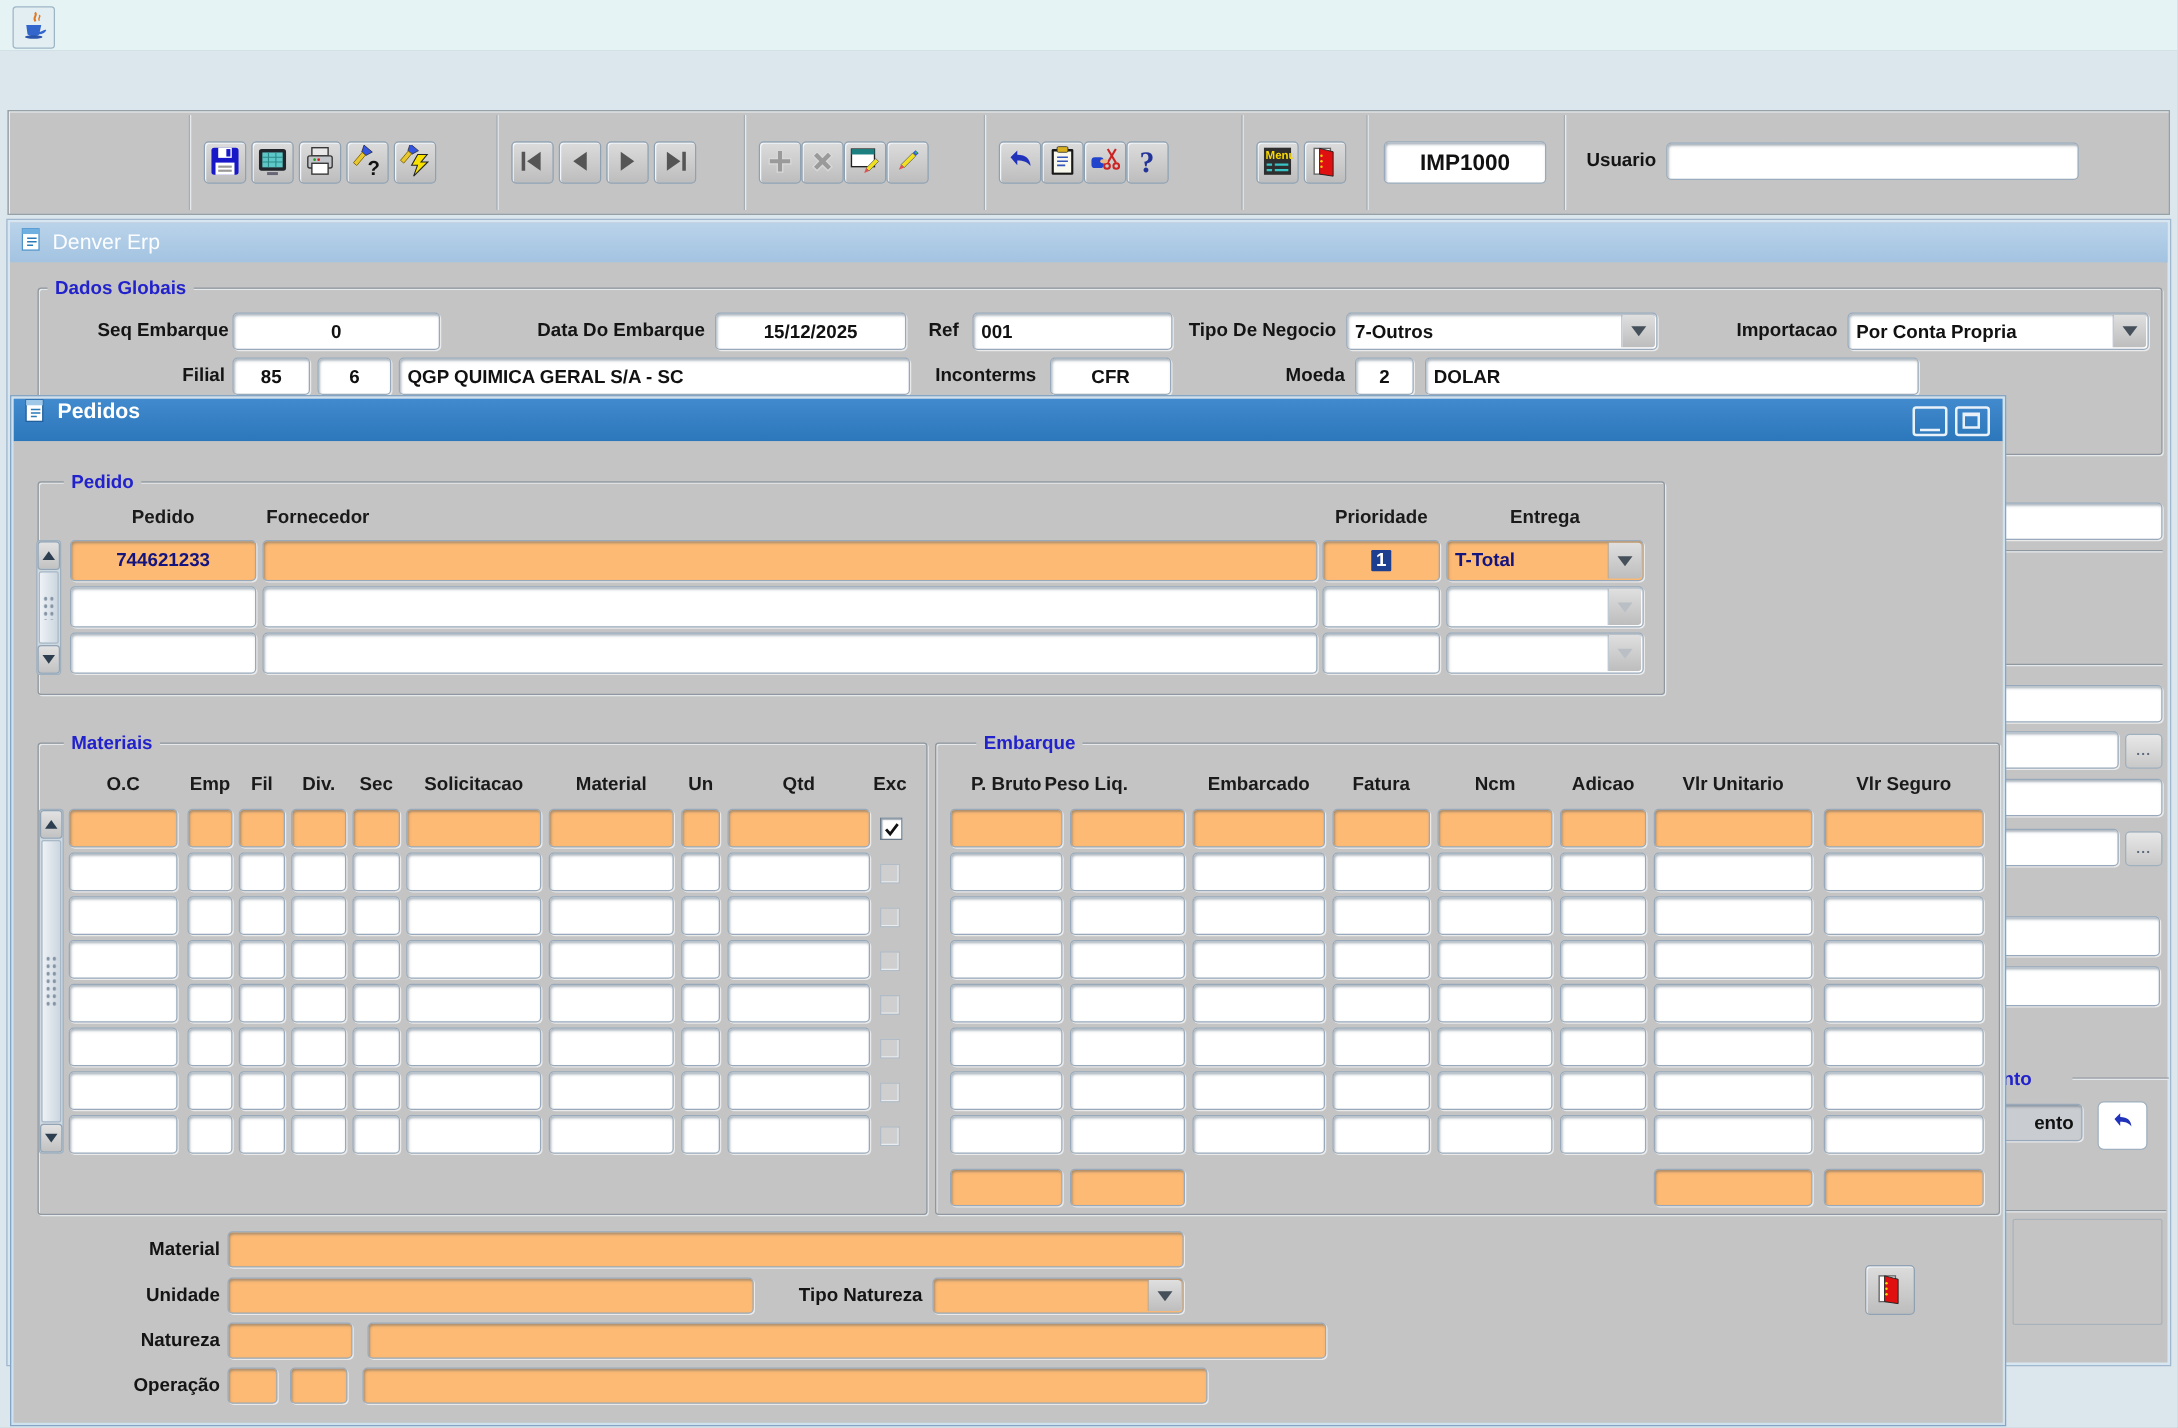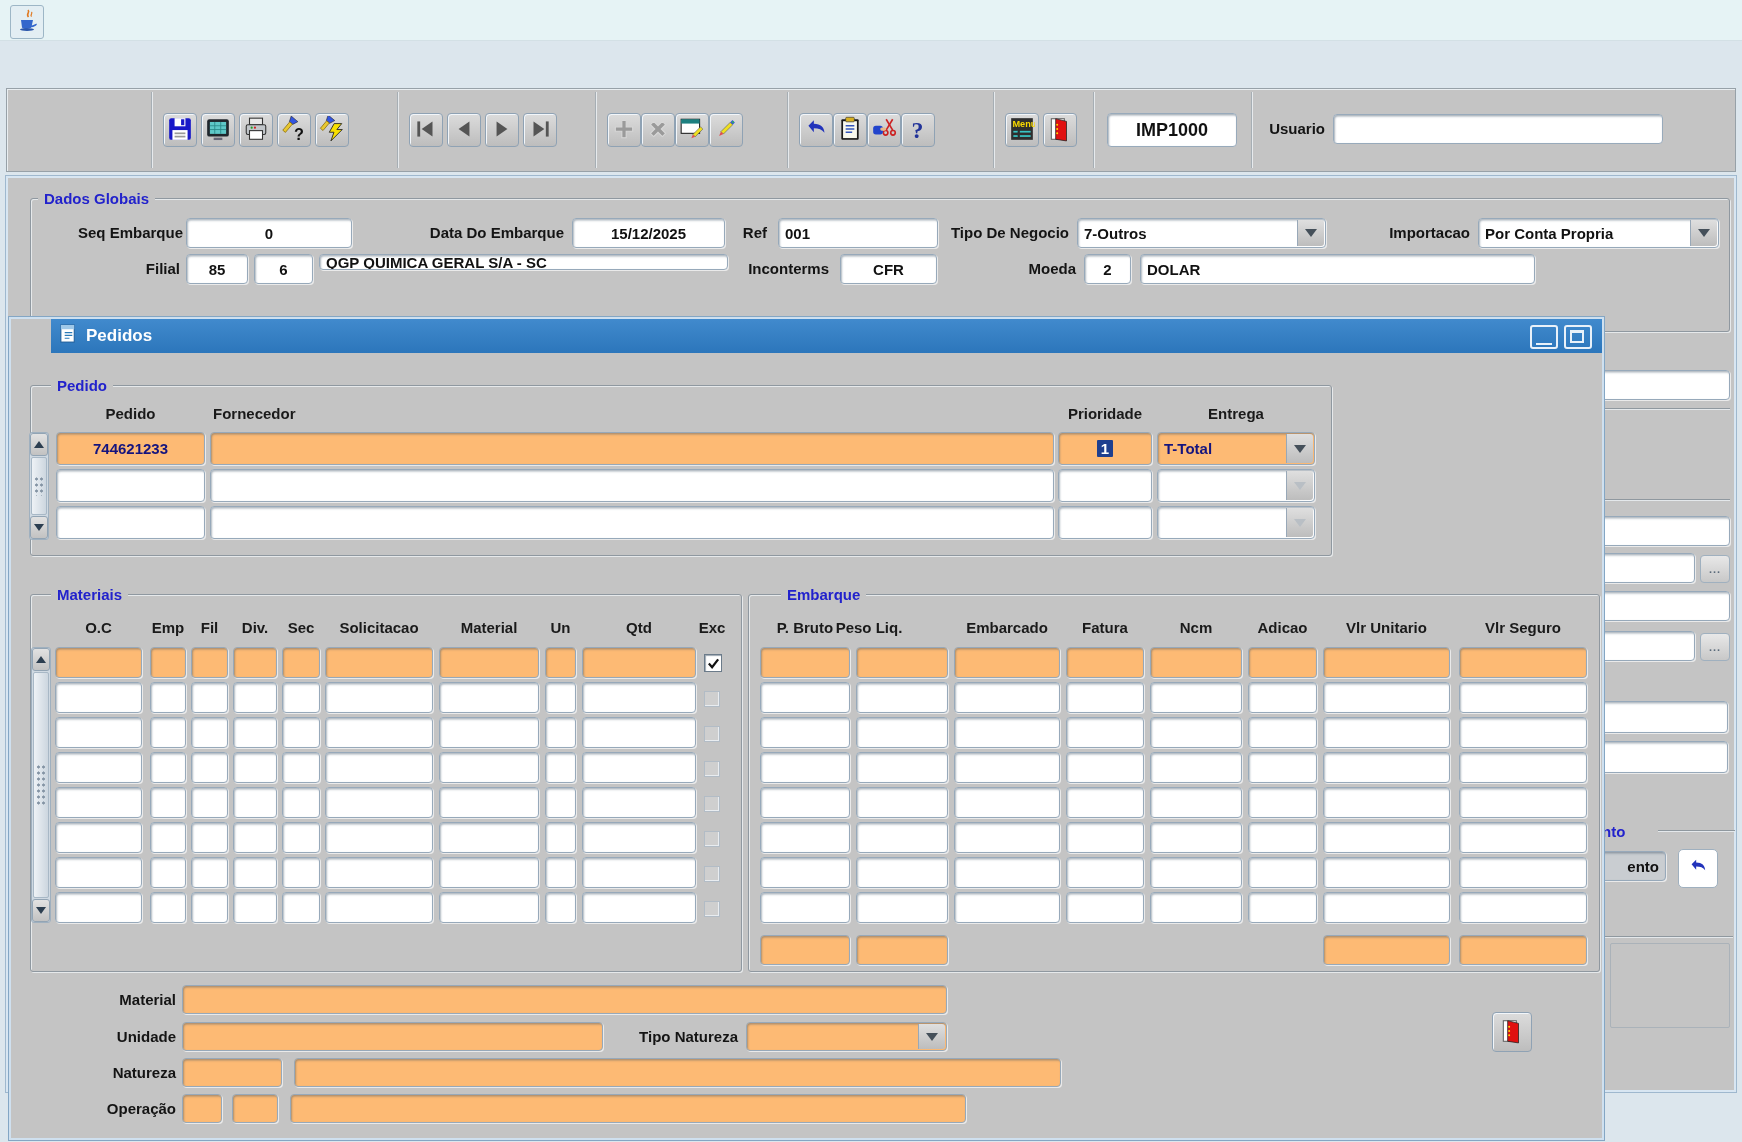--- a/index.html
+++ b/index.html
@@ -16,21 +16,21 @@
   .tb-btn{position:absolute;top:24px;width:34px;height:34px;background:linear-gradient(#dcdcdc,#bdbdbd);border:1px solid #8fa2b4;border-radius:4px;box-shadow:inset 1px 1px 0 #f2f6fa;display:flex;align-items:center;justify-content:center;padding:0;cursor:pointer;}
   .tb-btn svg{width:26px;height:26px;}
   .tb-code{position:absolute;left:1100px;top:24px;width:128px;height:32px;background:#fff;border:1px solid #98aabb;border-radius:4px;box-shadow:inset 1px 1.5px 2px rgba(60,80,100,.45);font-weight:700;font-size:18px;color:#111;display:flex;align-items:center;justify-content:center;}
   .tb-userlbl{position:absolute;left:1250px;top:31px;width:68px;text-align:right;font-weight:700;font-size:15px;color:#141414;}
   .tb-userfld{position:absolute;left:1326px;top:25px;width:330px;height:30px;background:#fff;border:1px solid #98aabb;border-radius:4px;box-shadow:inset 1px 1.5px 2px rgba(60,80,100,.45);font:700 15px "Liberation Sans",sans-serif;padding:0 6px;box-sizing:border-box;}
   
   .mainwin{position:absolute;left:6px;top:176px;width:1726px;height:912px;border:2px solid #d8e6f2;outline:1px solid #9fb8ce;background:#c4c4c4;}
   .mw-title{height:32px;background:linear-gradient(#bad3ea,#a3c3e1);display:flex;align-items:center;padding-left:8px;gap:7px;color:#fbfdff;font-size:17px;}
   .mw-body{position:relative;width:1722px;height:876px;background:#c4c4c4;}
   .dialog{position:absolute;left:9px;top:317px;width:1595px;height:823px;border:2px solid #cfe0ef;outline:1px solid #84a6c4;background:#c4c4c4;z-index:5;box-sizing:border-box;}
-  .dlg-title{height:34px;background:linear-gradient(#418acd,#2c76bb);display:flex;align-items:center;padding-left:8px;gap:8px;color:#fff;font-size:17px;font-weight:600;margin-left:40px;}
+  .dlg-title{height:34px;background:linear-gradient(#418acd,#2c76bb);display:flex;align-items:flex-start;padding-left:8px;gap:8px;color:#fff;font-size:17px;font-weight:600;}
   .dlg-body{position:relative;width:100%;height:785px;background:#c4c4c4;}
   .win-ctl{position:absolute;right:10px;top:6px;display:flex;gap:6px;}
   .wbtn{width:24px;height:20px;border:2px solid #e9f1f9;border-radius:3px;position:relative;background:transparent;}
   .wbtn.min::after{content:"";position:absolute;left:4px;right:4px;bottom:2px;height:2px;background:#e9f1f9;}
   .wbtn.max::after{content:"";position:absolute;left:4px;top:3px;width:10px;height:8px;border:2px solid #e9f1f9;border-top-width:3px;}
   
   .fld{position:absolute;background:#fff;border:1px solid #97a9ba;border-radius:4px;box-shadow:inset 1px 1.5px 2px rgba(60,80,100,.42),1px 1px 0 rgba(255,255,255,.65);font:700 15px "Liberation Sans",sans-serif;color:#111;display:flex;align-items:center;padding:0 6px;white-space:nowrap;overflow:hidden;box-sizing:border-box;}
   .fld.y{background:#fdba74;}
   .fld.ctr{justify-content:center;padding:0 2px;}
   .fld.navy{color:#14147e;}
@@ -234,20 +234,30 @@
     <div class="tb-sep" style="left:780px"></div>
     <div class="tb-sep" style="left:986px"></div>
     <div class="tb-sep" style="left:1086px"></div>
     <div class="tb-sep" style="left:1244px"></div>
     <div class="tb-code">IMP1000</div>
     <div class="tb-userlbl">Usuario</div>
     <input class="tb-userfld" value="" style="">
   </div>
 
   <div class="mainwin">
+    <div class="mw-title">
+      <span>
+        <svg width="19" height="19" viewBox="0 0 20 20">
+            <rect x="2" y="1" width="14" height="18" fill="#fff" stroke="#4a90c8"></rect>
+            <rect x="2" y="1" width="14" height="4.5" fill="#6fb0e0"></rect>
+            <path d="M6 9h8M6 12h8M6 15h5" stroke="#2a7ab8" stroke-width="1.3"></path>
+          </svg>
+      </span>
+      <span>Denver Erp</span>
+    </div>
     <div class="mw-body">
 
       <div class="grp" style="left:22px;top:20px;width:1698px;height:132px"></div>
       <div class="grp-lbl" style="left:30px;top:12px">Dados Globais</div>
 
       <div class="lbl" style="left:55px;top:46px;width:120px">Seq Embarque</div>
       <div class="fld ctr" style="left:178px;top:40px;width:166px;height:30px">0</div>
       <div class="lbl" style="left:406px;top:46px;width:150px">Data Do Embarque</div>
       <div class="fld ctr" style="left:564px;top:40px;width:153px;height:30px">15/12/2025</div>
       <div class="lbl" style="left:714px;top:46px;width:45px">Ref</div>
@@ -263,21 +273,21 @@
       <div class="fld" style="left:1470px;top:40px;width:241px;height:30px;padding-right:30px">
         <span>Por Conta Propria</span>
         <span class="dd-btn">
             <span class="tri"></span>
           </span>
       </div>
 
       <div class="lbl" style="left:122px;top:82px;width:50px">Filial</div>
       <div class="fld ctr" style="left:178px;top:76px;width:62px;height:30px">85</div>
       <div class="fld ctr" style="left:246px;top:76px;width:59px;height:30px">6</div>
-      <div class="fld" style="left:311px;top:76px;width:409px;height:16px">QGP QUIMICA GERAL S/A - SC</div>
+      <div class="fld" style="left:311px;top:76px;width:409px;height:30px">QGP QUIMICA GERAL S/A - SC</div>
       <div class="lbl" style="left:730px;top:82px;width:91px">Inconterms</div>
       <div class="fld ctr" style="left:832px;top:76px;width:97px;height:30px">CFR</div>
       <div class="lbl" style="left:1000px;top:82px;width:68px">Moeda</div>
       <div class="fld ctr" style="left:1076px;top:76px;width:47px;height:30px">2</div>
       <div class="fld" style="left:1132px;top:76px;width:395px;height:30px">DOLAR</div>
 
       <div class="fld" style="left:1590px;top:192px;width:132px;height:30px"></div>
       <div class="bgline" style="left:1592px;top:230px;width:130px"></div>
       <div class="bgline" style="left:1592px;top:321px;width:130px"></div>
       <div class="fld" style="left:1590px;top:338px;width:132px;height:30px"></div>

